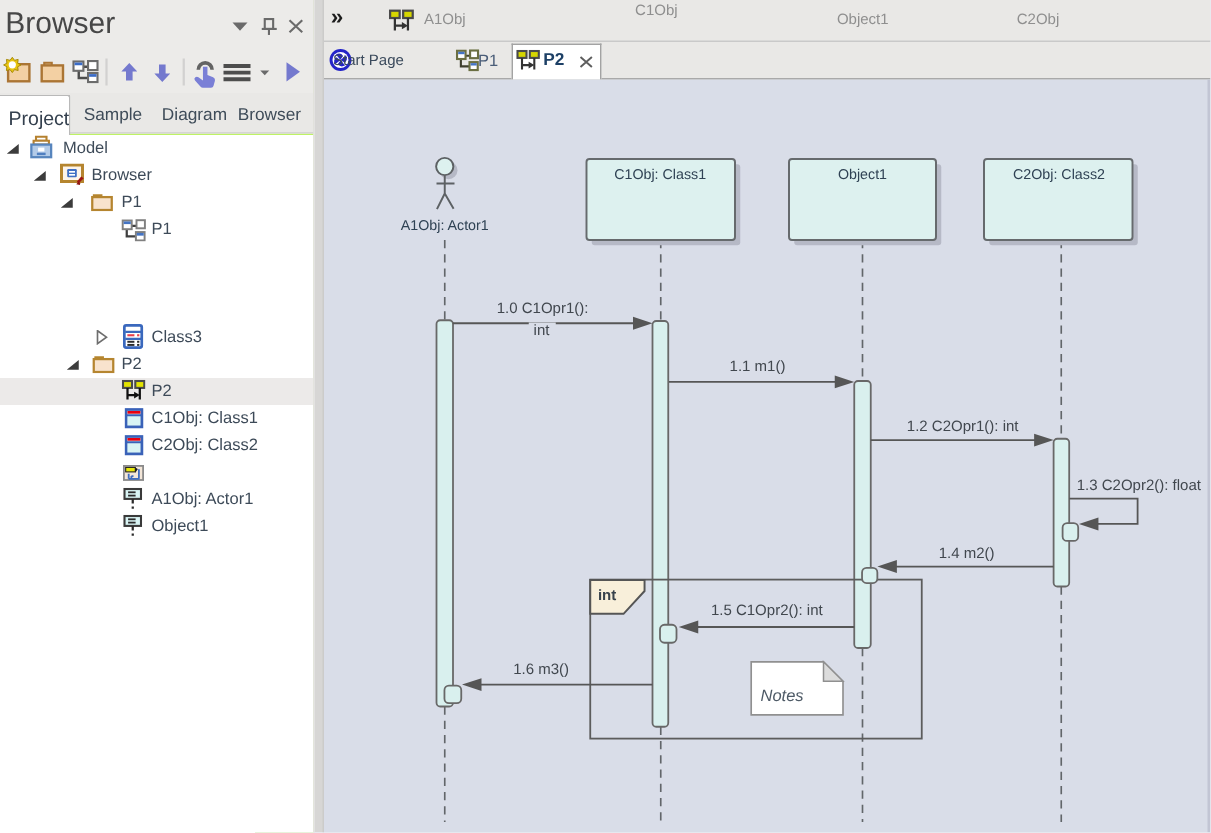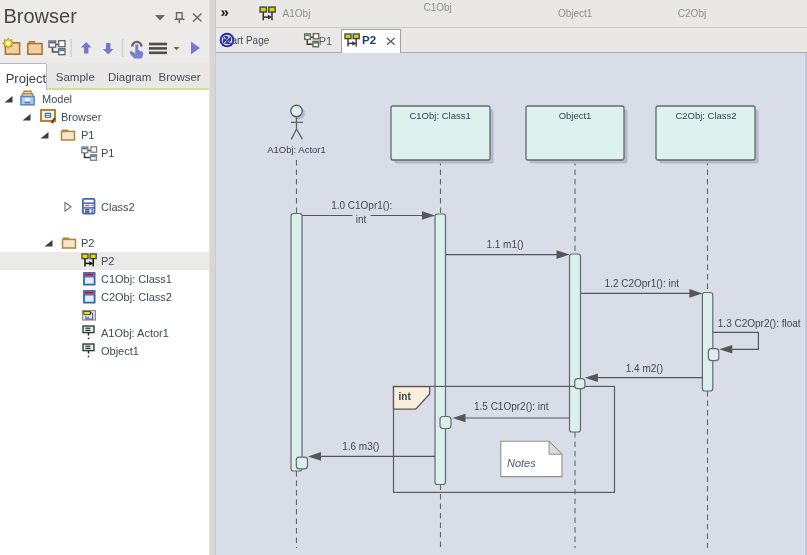--- a/index.html
+++ b/index.html
@@ -122,36 +122,36 @@
       <svg class="rt" style="left:80px;top:1px" width="18" height="16" viewBox="0 0 18 16">
         <path d="M7 5.5 H13 M4.5 8 V12.5 H11" stroke="#3f3f3f" stroke-width="1.5" fill="none"></path>
         <rect x="1.8" y="2" width="6" height="5.8" fill="#fff" stroke="#808080" stroke-width="1.3"></rect>
         <rect x="2.4" y="2.6" width="4.8" height="1.8" fill="#4474c4"></rect>
         <rect x="11" y="1.8" width="5.6" height="5.4" fill="#fff" stroke="#808080" stroke-width="1.3"></rect>
         <rect x="10.6" y="9.7" width="5.8" height="5.6" fill="#fff" stroke="#808080" stroke-width="1.3"></rect>
         <rect x="11.2" y="10.3" width="4.6" height="1.8" fill="#4474c4"></rect>
       </svg>
       <span class="rt" style="left:101px">P1</span>
     </div>
-    <div class="row" style="top:108px">
+    <div class="row" style="top:126px">
       <svg class="rt" style="left:64px;top:4px" width="8" height="10">
           <polygon points="1,0.5 7,4.8 1,9.1" fill="#fff" stroke="#6e6e6e" stroke-width="1.1"></polygon>
         </svg>
       <svg class="rt" style="left:82px;top:0" width="14" height="17" viewBox="0 0 14 17">
         <rect x="0.9" y="0.9" width="11.6" height="14.8" rx="1.2" fill="#fff" stroke="#3a68bd" stroke-width="1.8"></rect>
         <line x1="1.5" y1="5.2" x2="12" y2="5.2" stroke="#3a68bd" stroke-width="1.5"></line>
         <line x1="1.5" y1="9.9" x2="12" y2="9.9" stroke="#3a68bd" stroke-width="1.5"></line>
         <rect x="2.9" y="6.8" width="4.7" height="1.4" fill="#e8404c"></rect>
           <rect x="9.4" y="6.8" width="1.5" height="1.4" fill="#e8404c"></rect>
         <rect x="2.9" y="11.2" width="4.7" height="1.3" fill="#2b2b2b"></rect>
           <rect x="9.4" y="11.2" width="1.5" height="1.3" fill="#2b2b2b"></rect>
         <rect x="2.9" y="13.3" width="4.7" height="1.3" fill="#2b2b2b"></rect>
           <rect x="9.4" y="13.3" width="1.5" height="1.3" fill="#2b2b2b"></rect>
       </svg>
-      <span class="rt" style="left:101px">Class2</span>
+      <span class="rt" style="left:101px">Class3</span>
     </div>
     <div class="row" style="top:144px">
       <svg class="rt" style="left:44px;top:6px" width="9" height="7">
           <polygon points="8.5,0 8.5,6.5 0.5,6.5" fill="#3c3c3c"></polygon>
         </svg>
       <svg class="rt" style="left:61px;top:1px" width="16" height="14" viewBox="0 0 16 14">
         <path d="M2.6,3.2 h5 v2 h-5z" fill="#f8e3cd" stroke="#b5852f" stroke-width="1.4"></path>
         <rect x="1.5" y="4.4" width="13" height="8.6" fill="#f8e3cd" stroke="#b5852f" stroke-width="1.5"></rect>
       </svg>
       <span class="rt" style="left:81px">P2</span>

